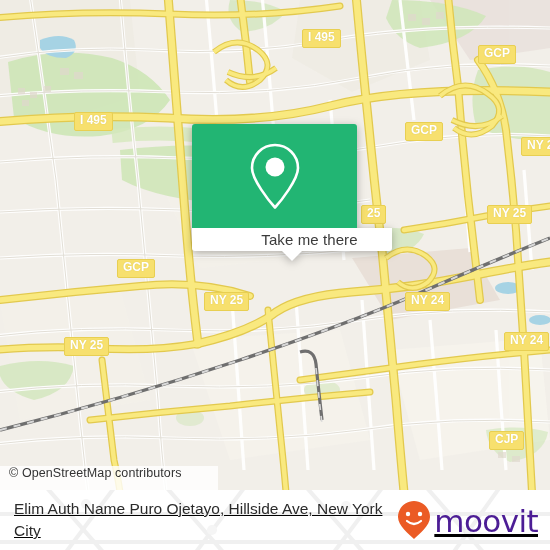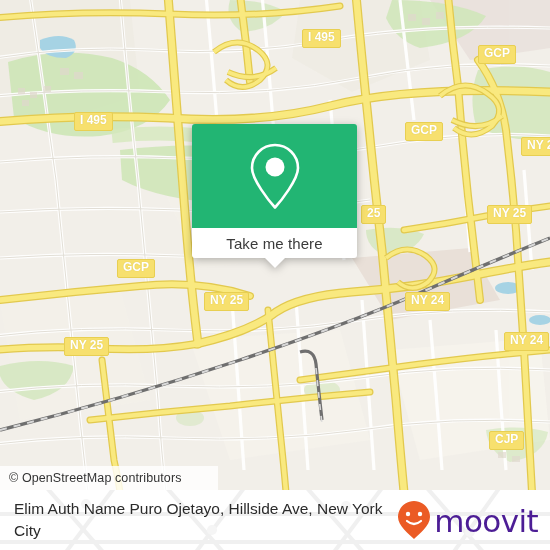--- a/index.html
+++ b/index.html
@@ -14,42 +14,43 @@
   .map{
     position:absolute;left:0;top:0;width:550px;height:490px;
     background:#f2efe9;overflow:hidden;text-decoration:underline;
   }
   .map svg{position:absolute;left:0;top:0;}
 
   
   .osm-bar{
     position:absolute;left:0;top:466px;width:218px;height:24px;
     background:rgba(255,255,255,0.82);
-    display:flex;align-items:center;
+    display:flex;align-items:flex-start;
     box-sizing:border-box;padding-left:9px;
     z-index:40;
   }
   .osm-bar span{font-size:12.5px;color:#333333;letter-spacing:0.1px;white-space:nowrap;}
 
   
   .popup{
     position:absolute;left:192px;top:124px;width:165px;
     z-index:60;
     filter:drop-shadow(0 2px 4px rgba(0,0,0,0.28));
   }
   .popup-head{
     background:#22b573;height:104px;width:100%;
     border-radius:3px 3px 0 0;
     display:flex;align-items:center;justify-content:center;
   }
   .popup-body{
-    background:#ffffff;width:100%;height:30px;
+    background:#ffffff;width:100%;height:23px;
     border-radius:0 0 3px 3px;
     display:flex;align-items:center;justify-content:center;
     position:relative;
+    padding-left:35px;
   }
   .popup-body .label{
     font-size:15px;color:#3b3b3b;letter-spacing:0.1px;white-space:nowrap;
   }
   .popup-tail{
     position:absolute;left:50%;bottom:-10px;margin-left:-11px;
     width:0;height:0;
     border-left:11px solid transparent;
     border-right:11px solid transparent;
     border-top:11px solid #ffffff;
@@ -57,21 +58,21 @@
 
   
   .footer{
     position:absolute;left:0;top:490px;width:550px;height:60px;
     background:#ffffff;overflow:hidden;
   }
   .footer .wm{position:absolute;left:0;top:0;opacity:1;}
   .footer-inner{
     position:relative;z-index:5;height:100%;
     display:flex;align-items:center;justify-content:space-between;
-    padding:0 12px 0 14px;box-sizing:border-box;
+    padding:0 12px 0 14px;box-sizing:border-box;text-decoration:underline;
   }
   .place-title{
     font-size:15.5px;color:#2b2b2b;line-height:1.42;
     max-width:400px;
   }
   .brand{display:flex;align-items:center;gap:3px;flex:none;}
   .brand .wordmark{
     font-size:31px;color:#4c1d95;letter-spacing:-0.6px;
     font-family:"DejaVu Sans", sans-serif;line-height:1;
     position:relative;top:1px;

